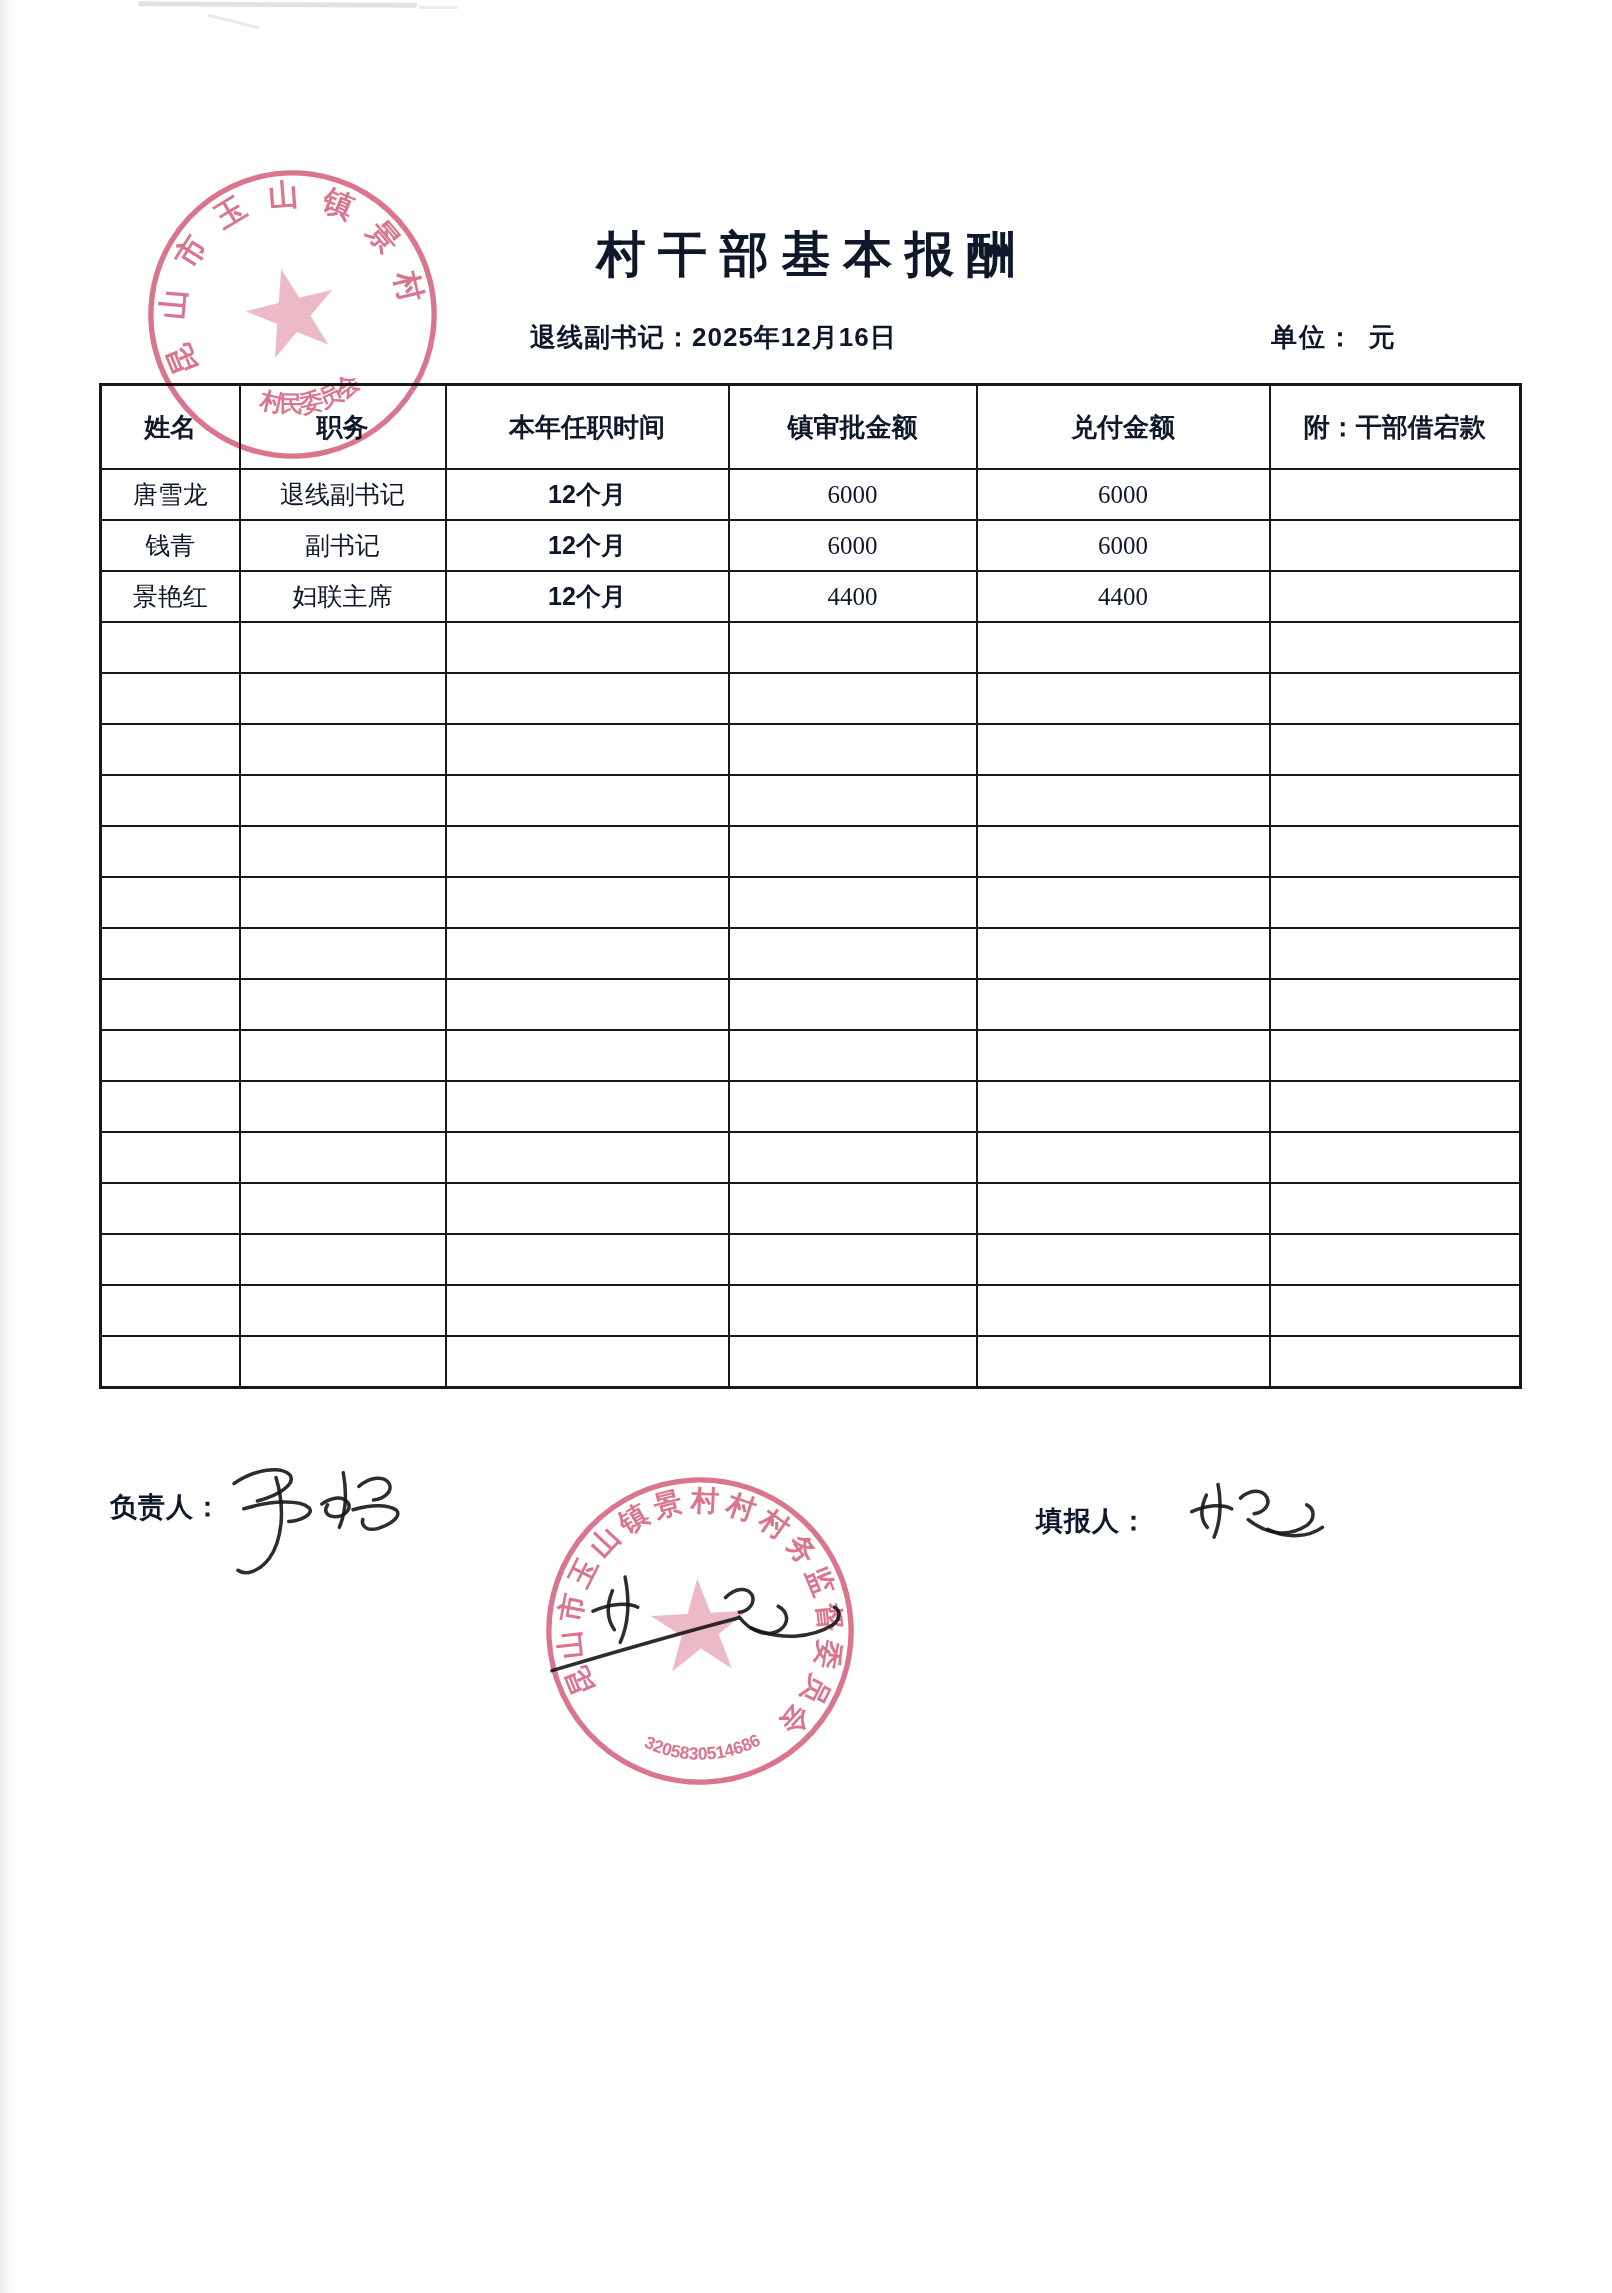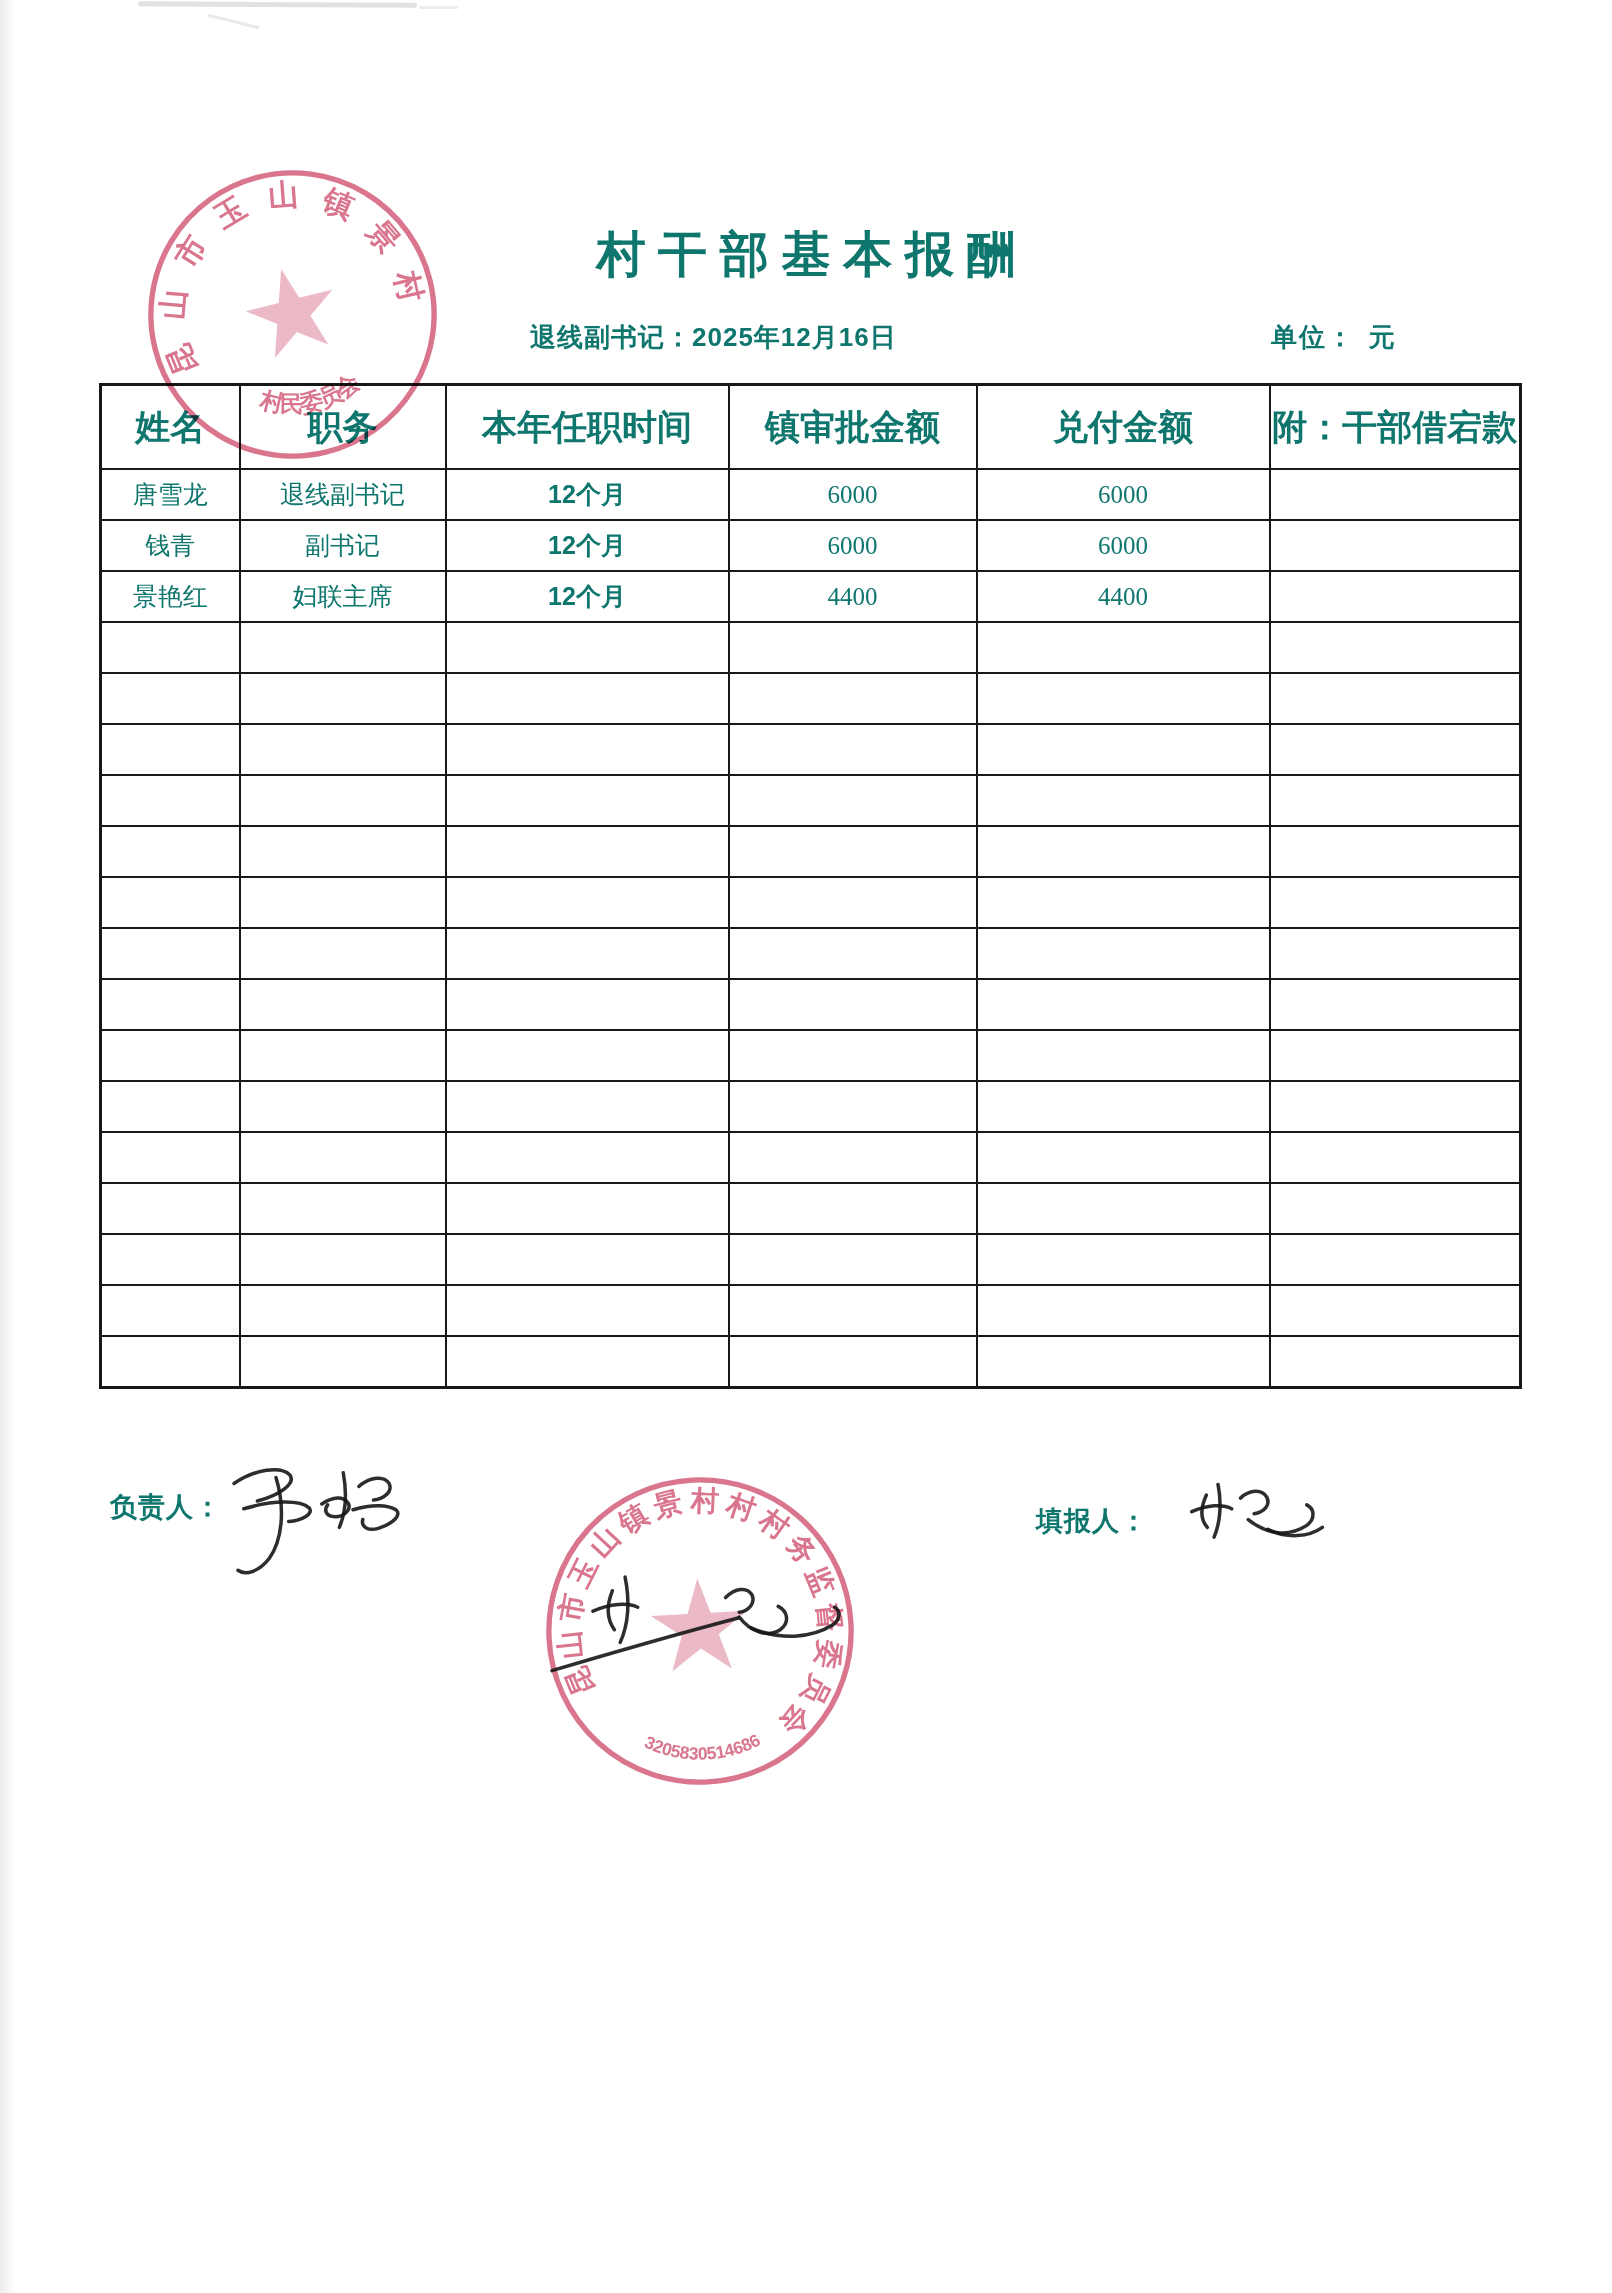--- a/index.html
+++ b/index.html
@@ -2,21 +2,21 @@
 <html style="--stamp-red: #cf4f6e; --stamp-star: #e295aa; --ink: #1d1d1d; --table-border: #181818;"><head>
 <meta charset="utf-8">
 <style>
   html,body{margin:0;padding:0;background:#ffffff;}
   .page{
     position:relative;
     width:1612px;height:2294px;
     background:#ffffff;
     overflow:hidden;
     font-family:"Liberation Sans", sans-serif;
-    color:#0f766e;
+    color:#0f172a;
   }
   .page::before{ 
     content:"";position:absolute;left:0;top:0;bottom:0;width:13.7px;
     background:linear-gradient(90deg,#ececec 0,#ffffff 100%);
     z-index:0;
   }
   .scan-mark{position:absolute;background:#bfbfbf;opacity:.45;border-radius:2px;z-index:1;}
   .scan-mark.m1{left:138px;top:2px;width:279px;height:4.9px;transform:rotate(.3deg);}
   .scan-mark.m2{left:207px;top:19.5px;width:53px;height:2.9px;transform:rotate(14deg);opacity:.35;}
   .scan-mark.m3{left:419px;top:5.9px;width:39px;height:2.9px;opacity:.3;}
@@ -42,21 +42,21 @@
     border-collapse:collapse;z-index:2;
     background:transparent;
   }
   table.main th, table.main td{
     border:2px solid #181818;
     text-align:center;vertical-align:middle;
     padding:0;overflow:hidden;white-space:nowrap;
   }
   table.main{border:3.9px solid #181818;}
   table.main th{
-    height:82px;font-size:35px;font-weight:600;
+    height:82px;font-size:26px;font-weight:600;
     font-family:"Liberation Sans", sans-serif;
     border-bottom:2.9px solid #181818;
   }
   table.main td{height:49px;font-size:25px;}
   td.c0, td.c1{font-family:Liberation Sans, sans-serif;font-weight:500;}
   td.c2{font-family:"Liberation Sans", sans-serif;font-weight:700;font-size:27px;}
   td.c3, td.c4{font-family:"Liberation Serif", serif;}
 
   .sig-line{position:absolute;font-size:27px;font-weight:600;letter-spacing:1px;z-index:2;}
   .sig-line.manager{left:110px;top:1489px;}

